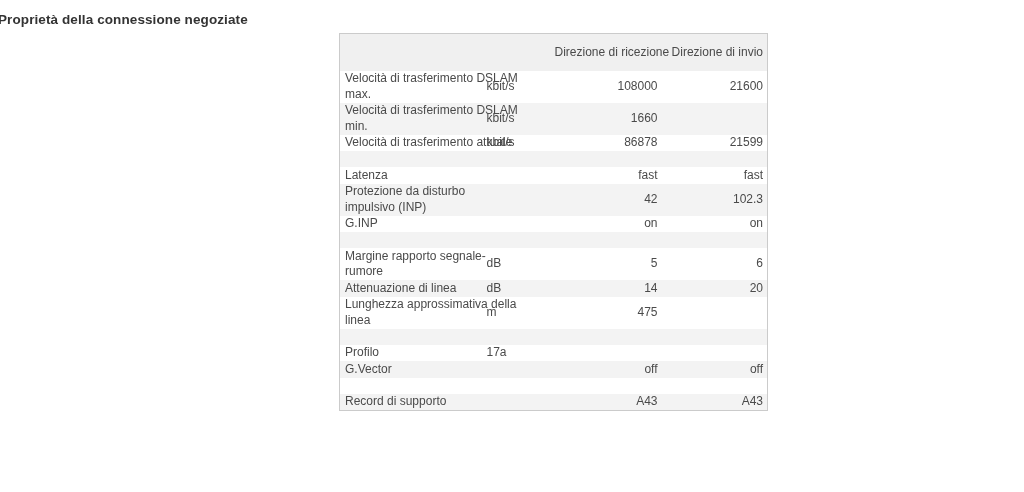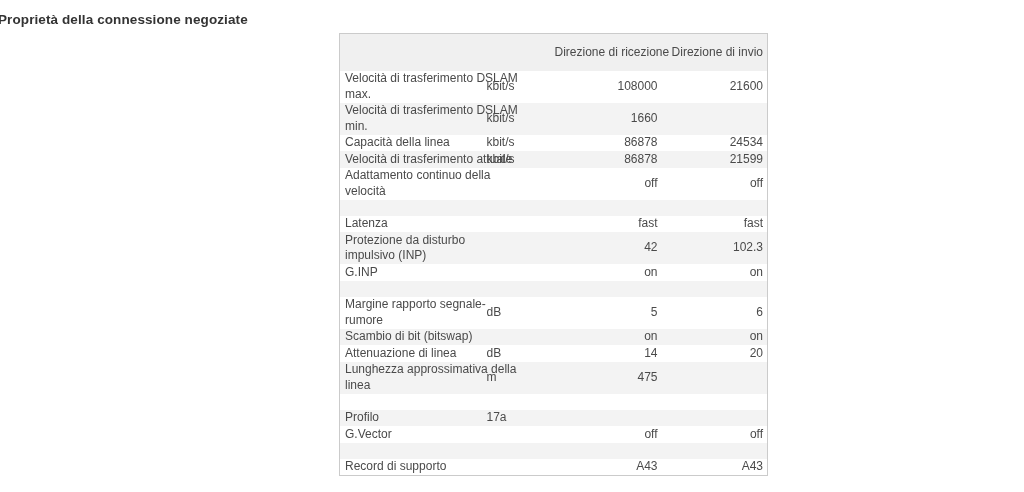--- a/index.html
+++ b/index.html
@@ -88,37 +88,24 @@
           <td class="tx">21600</td>
         </tr>
         <tr>
           <td class="label">Velocità di trasferimento DSLAM
 min.</td>
           <td class="unit">kbit/s</td>
           <td class="rx">1660</td>
           <td class="tx"></td>
         </tr>
         <tr>
-          <td class="label">Capacità della linea</td>
-          <td class="unit">kbit/s</td>
-          <td class="rx">86878</td>
-          <td class="tx">24534</td>
-        </tr>
-        <tr>
           <td class="label">Velocità di trasferimento attuale</td>
           <td class="unit">kbit/s</td>
           <td class="rx">86878</td>
           <td class="tx">21599</td>
-        </tr>
-        <tr>
-          <td class="label">Adattamento continuo della
-velocità</td>
-          <td class="unit"></td>
-          <td class="rx">off</td>
-          <td class="tx">off</td>
         </tr>
         <tr>
           <td class="label"></td>
           <td class="unit"></td>
           <td class="rx"></td>
           <td class="tx"></td>
         </tr>
         <tr>
           <td class="label">Latenza</td>
           <td class="unit"></td>
@@ -143,26 +130,20 @@
           <td class="unit"></td>
           <td class="rx"></td>
           <td class="tx"></td>
         </tr>
         <tr>
           <td class="label">Margine rapporto segnale-
 rumore</td>
           <td class="unit">dB</td>
           <td class="rx">5</td>
           <td class="tx">6</td>
-        </tr>
-        <tr>
-          <td class="label">Scambio di bit (bitswap)</td>
-          <td class="unit"></td>
-          <td class="rx">on</td>
-          <td class="tx">on</td>
         </tr>
         <tr>
           <td class="label">Attenuazione di linea</td>
           <td class="unit">dB</td>
           <td class="rx">14</td>
           <td class="tx">20</td>
         </tr>
         <tr>
           <td class="label">Lunghezza approssimativa della
 linea</td>

